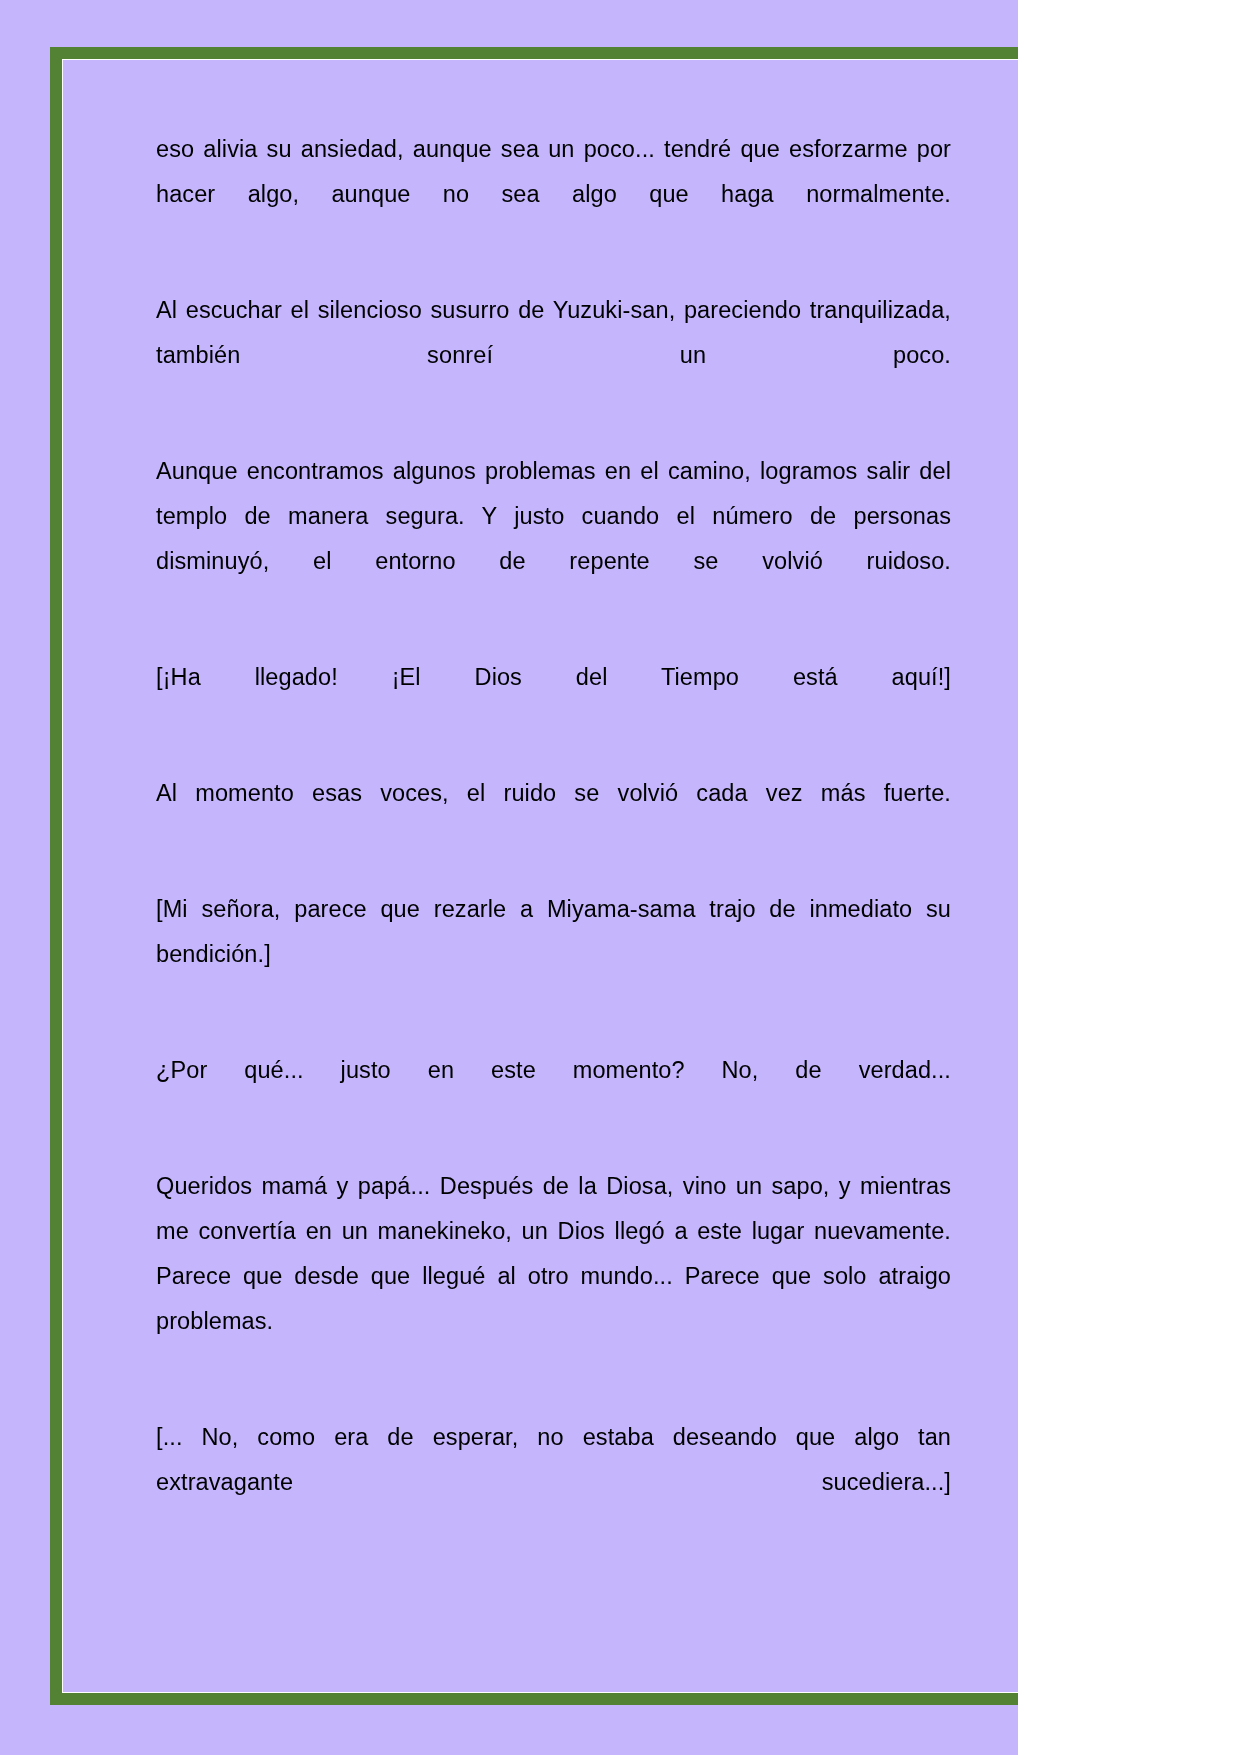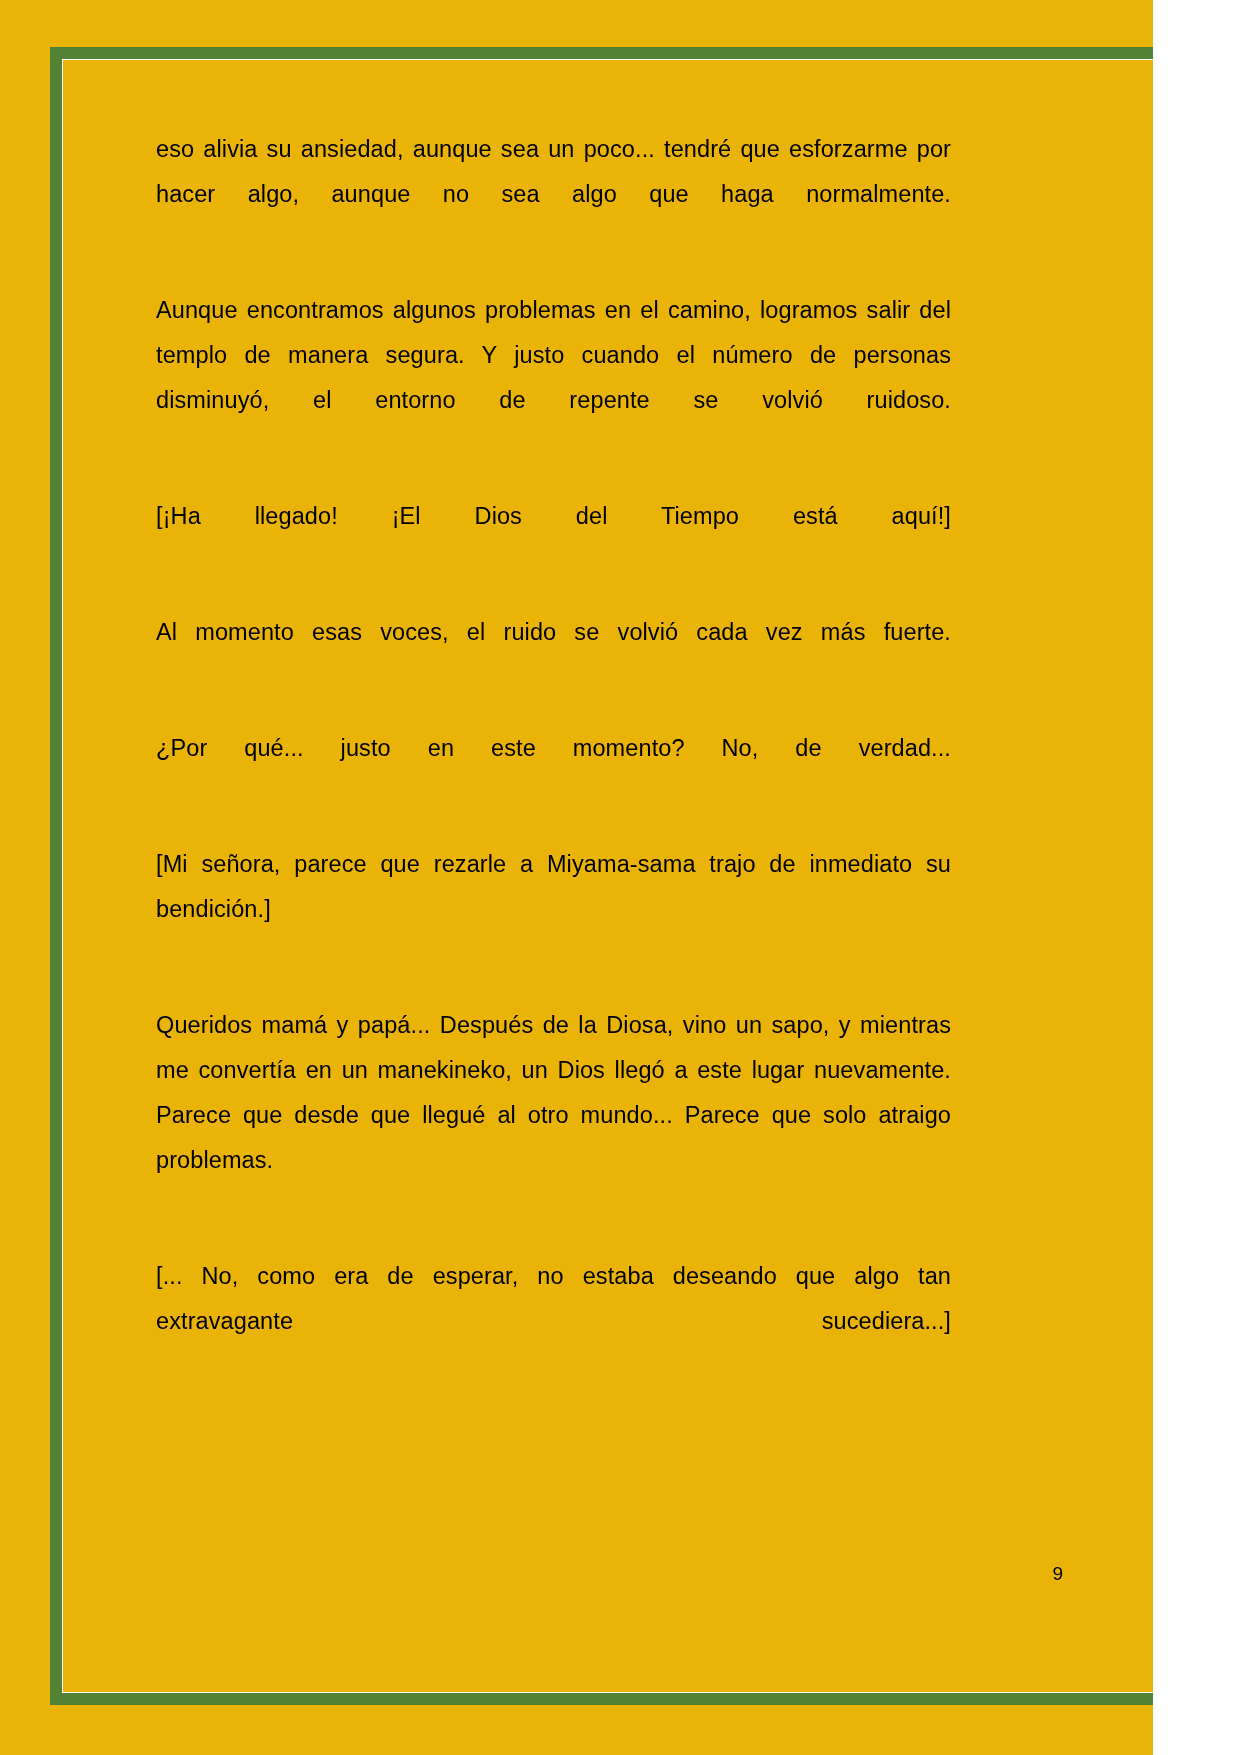--- a/index.html
+++ b/index.html
@@ -9,23 +9,23 @@
   }
   body {
     width: 1241px;
     height: 1755px;
     font-family: "Liberation Sans", sans-serif;
     -webkit-font-smoothing: antialiased;
   }
 
   .page {
     position: relative;
-    width: 1153px;
+    width: 1018px;
     height: 1755px;
-    background: #eab308;
+    background: #c4b5fd;
     box-sizing: border-box;
     overflow: hidden;
   }
 
   
   .page-frame {
     position: absolute;
     left: 50px;
     top: 47px;
     width: 1143px;
@@ -87,24 +87,25 @@
 <body>
 
 <div class="page">
 
   <div class="page-frame">
     <div class="page-frame-inner"></div>
   </div>
 
   <div class="content">
     <p class="para">eso alivia su ansiedad, aunque sea un poco... tendré que esforzarme por hacer algo, aunque no sea algo que haga normalmente.</p>
+    <p class="para">Al escuchar el silencioso susurro de Yuzuki-san, pareciendo tranquilizada, también sonreí un poco.</p>
     <p class="para">Aunque encontramos algunos problemas en el camino, logramos salir del templo de manera segura. Y justo cuando el número de personas disminuyó, el entorno de repente se volvió ruidoso.</p>
     <p class="para">[¡Ha llegado! ¡El Dios del Tiempo está aquí!]</p>
     <p class="para">Al momento esas voces, el ruido se volvió cada vez más fuerte.</p>
+    <p class="para">[Mi señora, parece que rezarle a Miyama-sama trajo de inmediato su bendición.]</p>
     <p class="para">¿Por qué... justo en este momento? No, de verdad...</p>
-    <p class="para">[Mi señora, parece que rezarle a Miyama-sama trajo de inmediato su bendición.]</p>
     <p class="para">Queridos mamá y papá... Después de la Diosa, vino un sapo, y mientras me convertía en un manekineko, un Dios llegó a este lugar nuevamente. Parece que desde que llegué al otro mundo... Parece que solo atraigo problemas.</p>
     <p class="para">[... No, como era de esperar, no estaba deseando que algo tan extravagante sucediera...]</p>
   </div>
 
   <div class="page-number">9</div>
 
 </div>
 
 </body></html>

